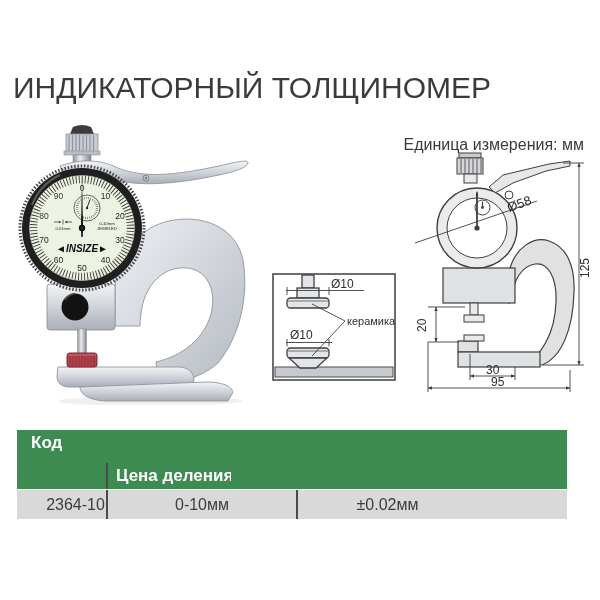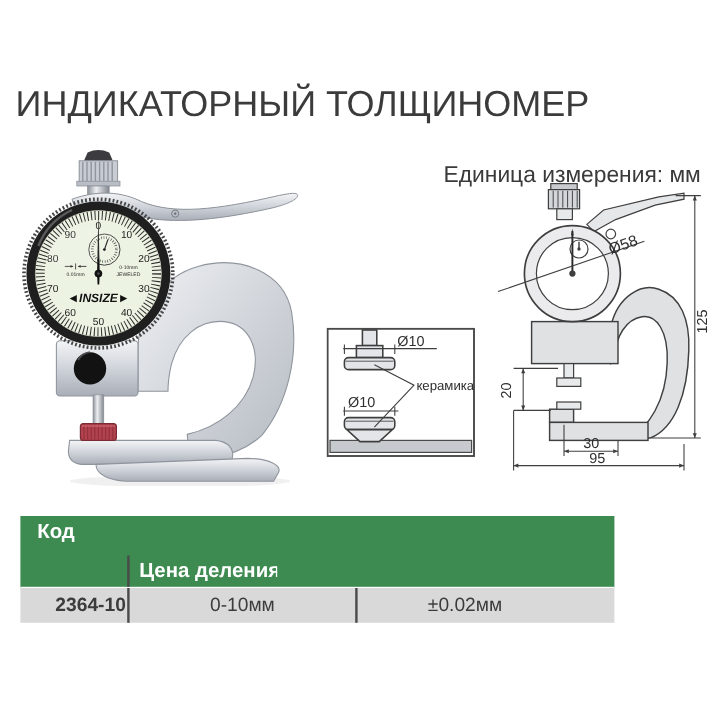--- a/index.html
+++ b/index.html
@@ -5,45 +5,45 @@
   html,body{margin:0;padding:0;background:#ffffff;}
   body{width:600px;height:600px;font-family:"Liberation Sans", sans-serif;color:#3b3b3b;}
   #page{position:relative;width:600px;height:600px;background:#fff;overflow:hidden;}
 
   .page-title{
     position:absolute;left:13px;top:71px;
     font-size:30px;font-weight:400;color:#3b3b3b;letter-spacing:0px;white-space:nowrap;
   }
   .units-note{
     position:absolute;right:16px;top:136px;
-    font-size:19px;color:#3a3a3a;
+    font-size:16px;color:#3a3a3a;
   }
   .fig{position:absolute;}
   #photo-fig{left:10px;top:120px;width:245px;height:285px;}
   #ceramic-fig{left:272px;top:273px;width:124px;height:108px;}
   #drawing-fig{left:403px;top:130px;width:195px;height:270px;}
 
   
-  .spec-table{position:absolute;left:17px;top:430px;width:495px;font-family:"Liberation Sans",sans-serif;}
+  .spec-table{position:absolute;left:17px;top:430px;width:550px;font-family:"Liberation Sans",sans-serif;}
   .thead{display:flex;background:#3d8b50;border-bottom:1px solid #ffffff;}
   .thead .th{
     color:#ffffff;font-weight:700;font-size:17px;line-height:26px;height:26px;
     box-sizing:border-box;padding-left:8px;white-space:nowrap;overflow:hidden;
   }
   .trow{display:flex;background:#d9d9d9;}
   .trow .td{
     color:#3c3c3c;font-size:16px;line-height:29px;height:29px;
     box-sizing:border-box;text-align:center;white-space:nowrap;overflow:hidden;
   }
   .c1{width:89px;}
   .c2{width:190px;border-left:2px solid #4a4a4a;}
   .c3{width:125px;border-left:2px solid #4a4a4a;margin-top:33px;}
   .c4{width:161px;border-left:2px solid #4a4a4a;padding-left:20px;}
   .thead .c1{padding-left:14px;}
-  .td.code{font-weight:700;padding-left:28px;}
+  .td.code{font-weight:400;padding-left:28px;}
 
   svg text{font-family:"Liberation Sans",sans-serif;}
 </style>
 </head>
 <body>
 
 <div id="page">
 
   <div class="page-title">ИНДИКАТОРНЫЙ ТОЛЩИНОМЕР</div>
 

